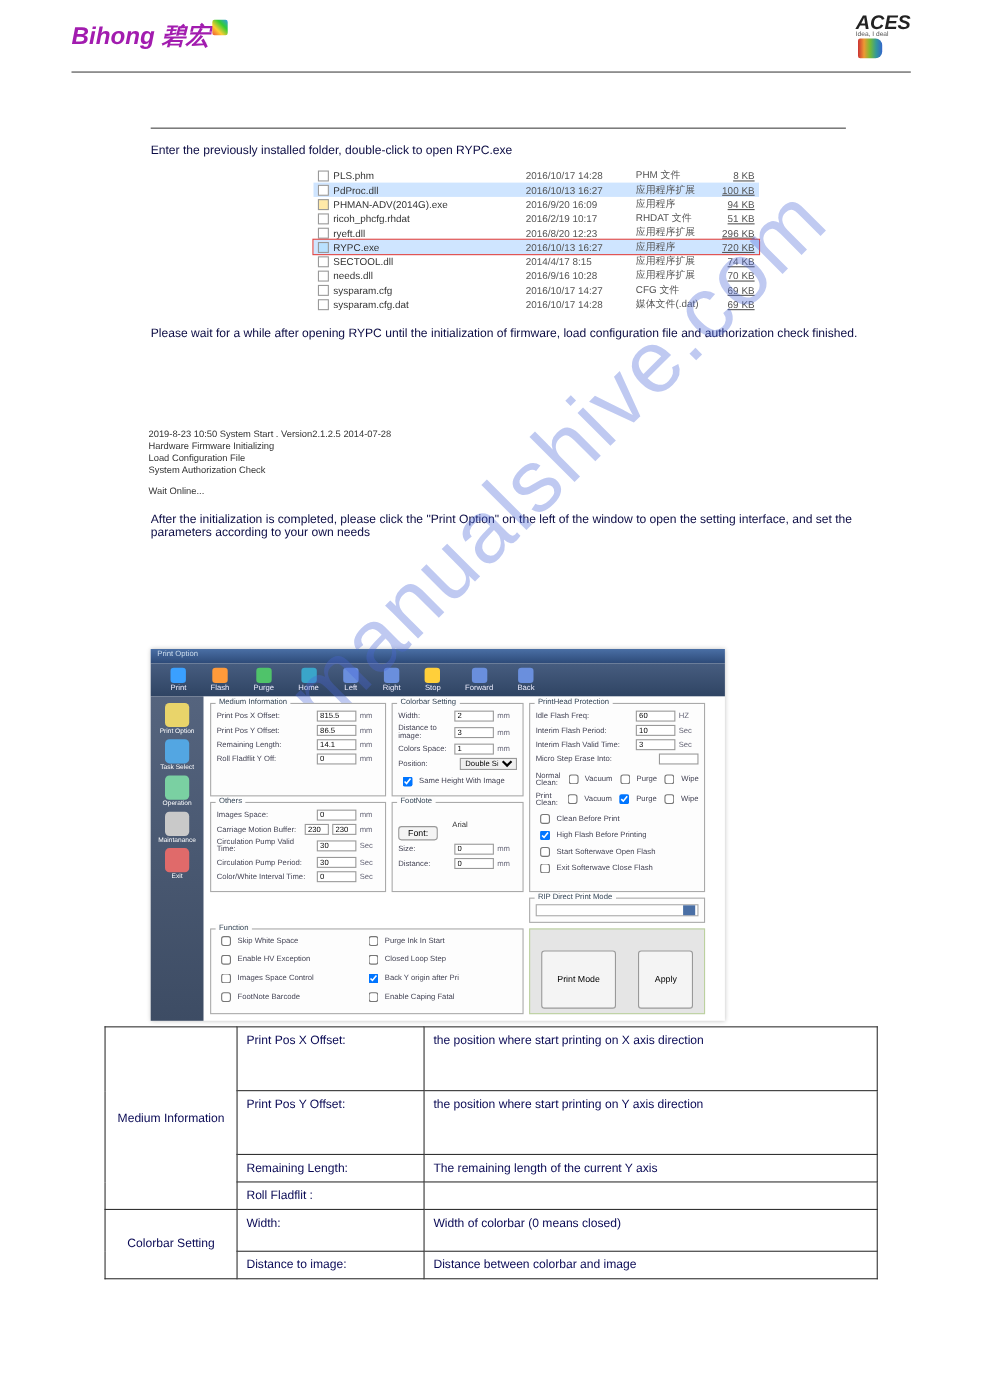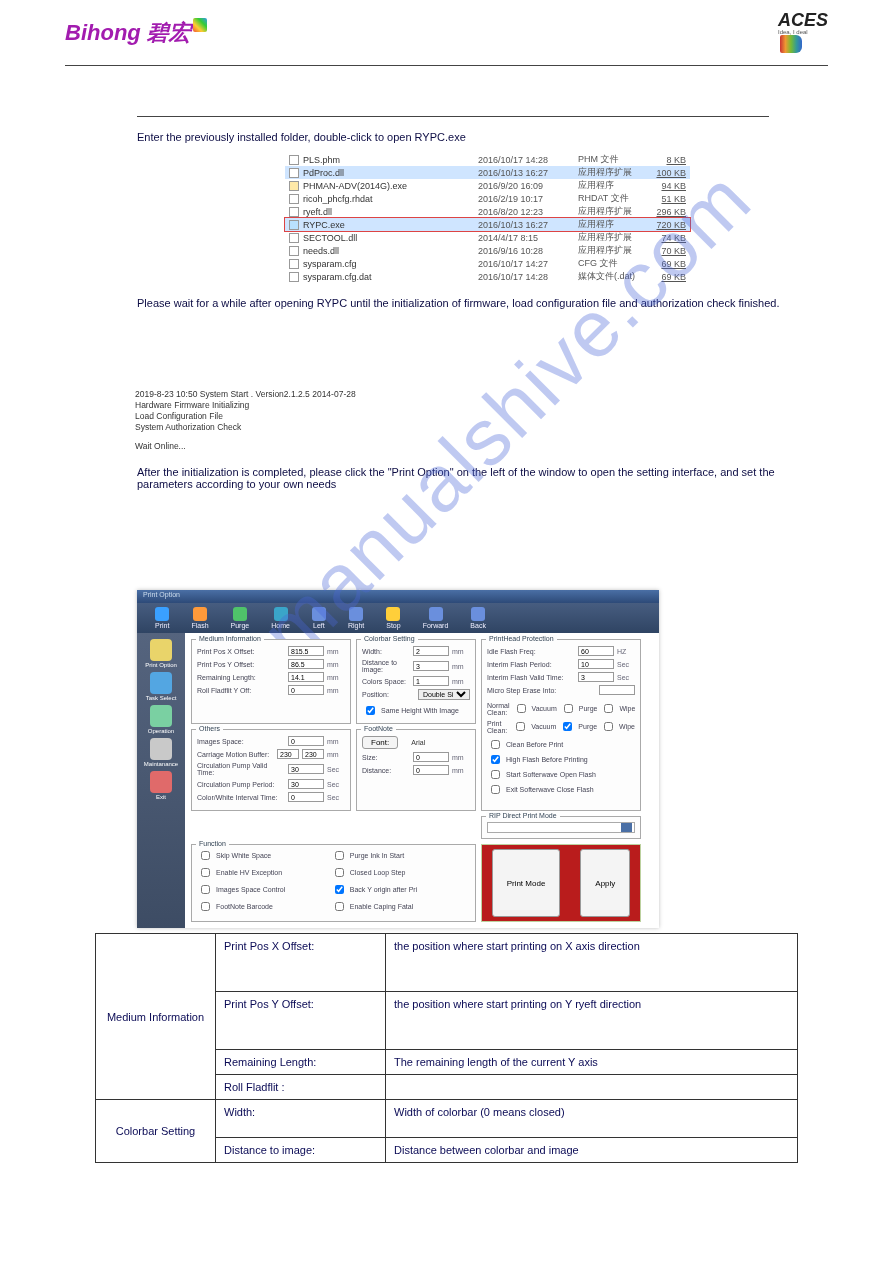--- a/index.html
+++ b/index.html
@@ -46,22 +46,22 @@
   .main { flex:1; padding:6px; display:grid; grid-template-columns: 160px 120px 160px; gap:5px; }
   .panel { border:1px solid #aaa; padding:3px 5px 5px 5px; position:relative; background:#fdfdfd;}
   .ptitle { position:absolute; top:-5px; left:4px; background:#fdfdfd; font-size:7px; color:#345; padding:0 3px;}
   .prow { display:flex; align-items:center; margin:3px 0; font-size:7px; gap:3px;}
   .prow label { flex:1; color:#445; }
   .prow input[type=text] { width:36px; height:10px; font-size:7px; border:1px solid #999; padding:0 2px;}
   .prow .unit { width:18px; color:#667; }
   .prow select { height:11px; font-size:7px; border:1px solid #999; width:52px;}
   .cb { display:flex; align-items:center; gap:3px; font-size:7px; color:#445; }
   .cb input { width:9px; height:9px; }
-  .btn2 { border:1px solid #999; border-radius:3px; padding:2px 14px; font-size:8px; background:#f4f4f4; }
-  .bottom-btns { grid-column:3; display:flex; gap:20px; justify-content:center; padding:4px; border:1px solid #bcd19f; background:#b91c1c;}
+  .btn2 { border:1px solid #999; border-radius:3px; padding:2px 14px; font-size:8px; background:#f4f4f4;margin-top:15px; }
+  .bottom-btns { grid-column:3; display:flex; gap:20px; justify-content:center; padding:4px; border:1px solid #bcd19f; background:#e5e5e5;}
   .func { grid-column: 1 / span 2; }
   .func .cb { display:inline-flex; width:49%; margin-bottom:2px;}
   .rip { position:relative; }
   .ripbox { border:1px solid #aaa; height:11px; display:flex; align-items:center; justify-content:flex-end; padding-right:2px; background:#fff; margin-top:2px;}
   .ripbtn { width:11px; height:9px; background:#4a6fa5; }
   
   .table-wrap { margin: 5px 30px 0 30px; }
   table.desc { border-collapse: collapse; width: 100%; font-size:11px; color:#0a0a55;}
   table.desc td { border:1px solid #333; padding:6px 8px; vertical-align: top; }
   table.desc td.hdr { background:#fff; font-weight:normal; width:120px; text-align:center; vertical-align:middle;}
@@ -447,21 +447,21 @@
   <div class="table-wrap">
     <table class="desc">
       <tbody>
           <tr>
         <td class="hdr tall" rowspan="4">Medium Information</td>
         <td class="key tall">Print Pos X Offset:</td>
         <td class="tall">the position where start printing on X axis direction</td>
       </tr>
       <tr>
         <td class="key tall">Print Pos Y Offset:</td>
-        <td class="tall">the position where start printing on Y ryeft direction</td>
+        <td class="tall">the position where start printing on Y axis direction</td>
       </tr>
       <tr>
         <td class="key">Remaining Length:</td>
         <td>The remaining length of the current Y axis</td>
       </tr>
       <tr>
         <td class="key">Roll Fladflit :</td>
         <td></td>
       </tr>
       <tr>

